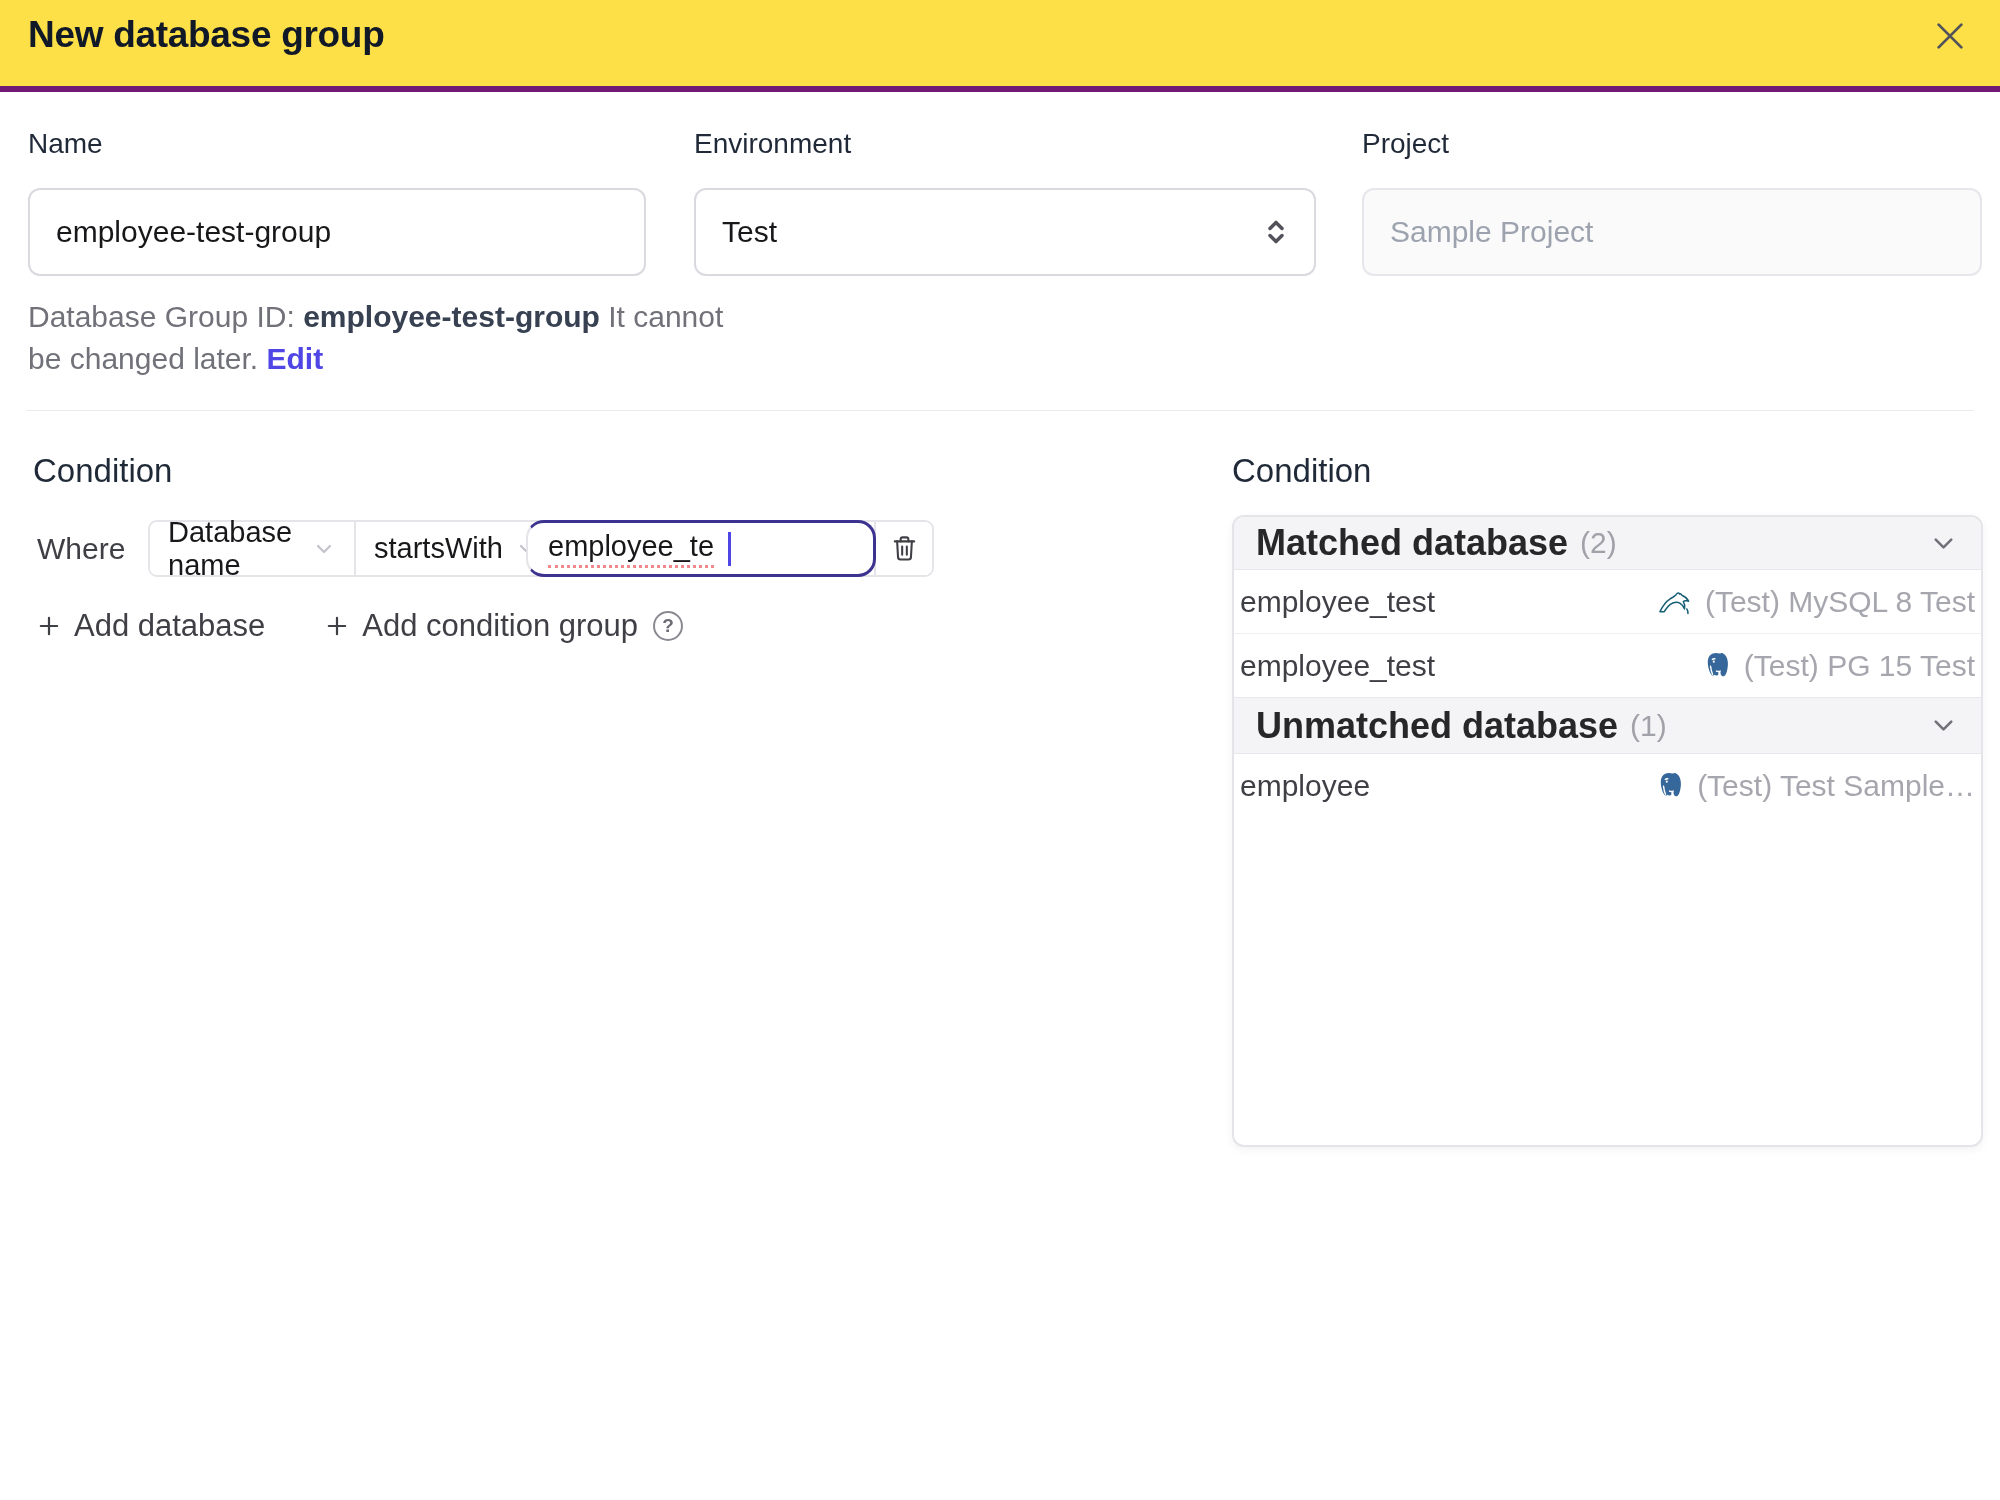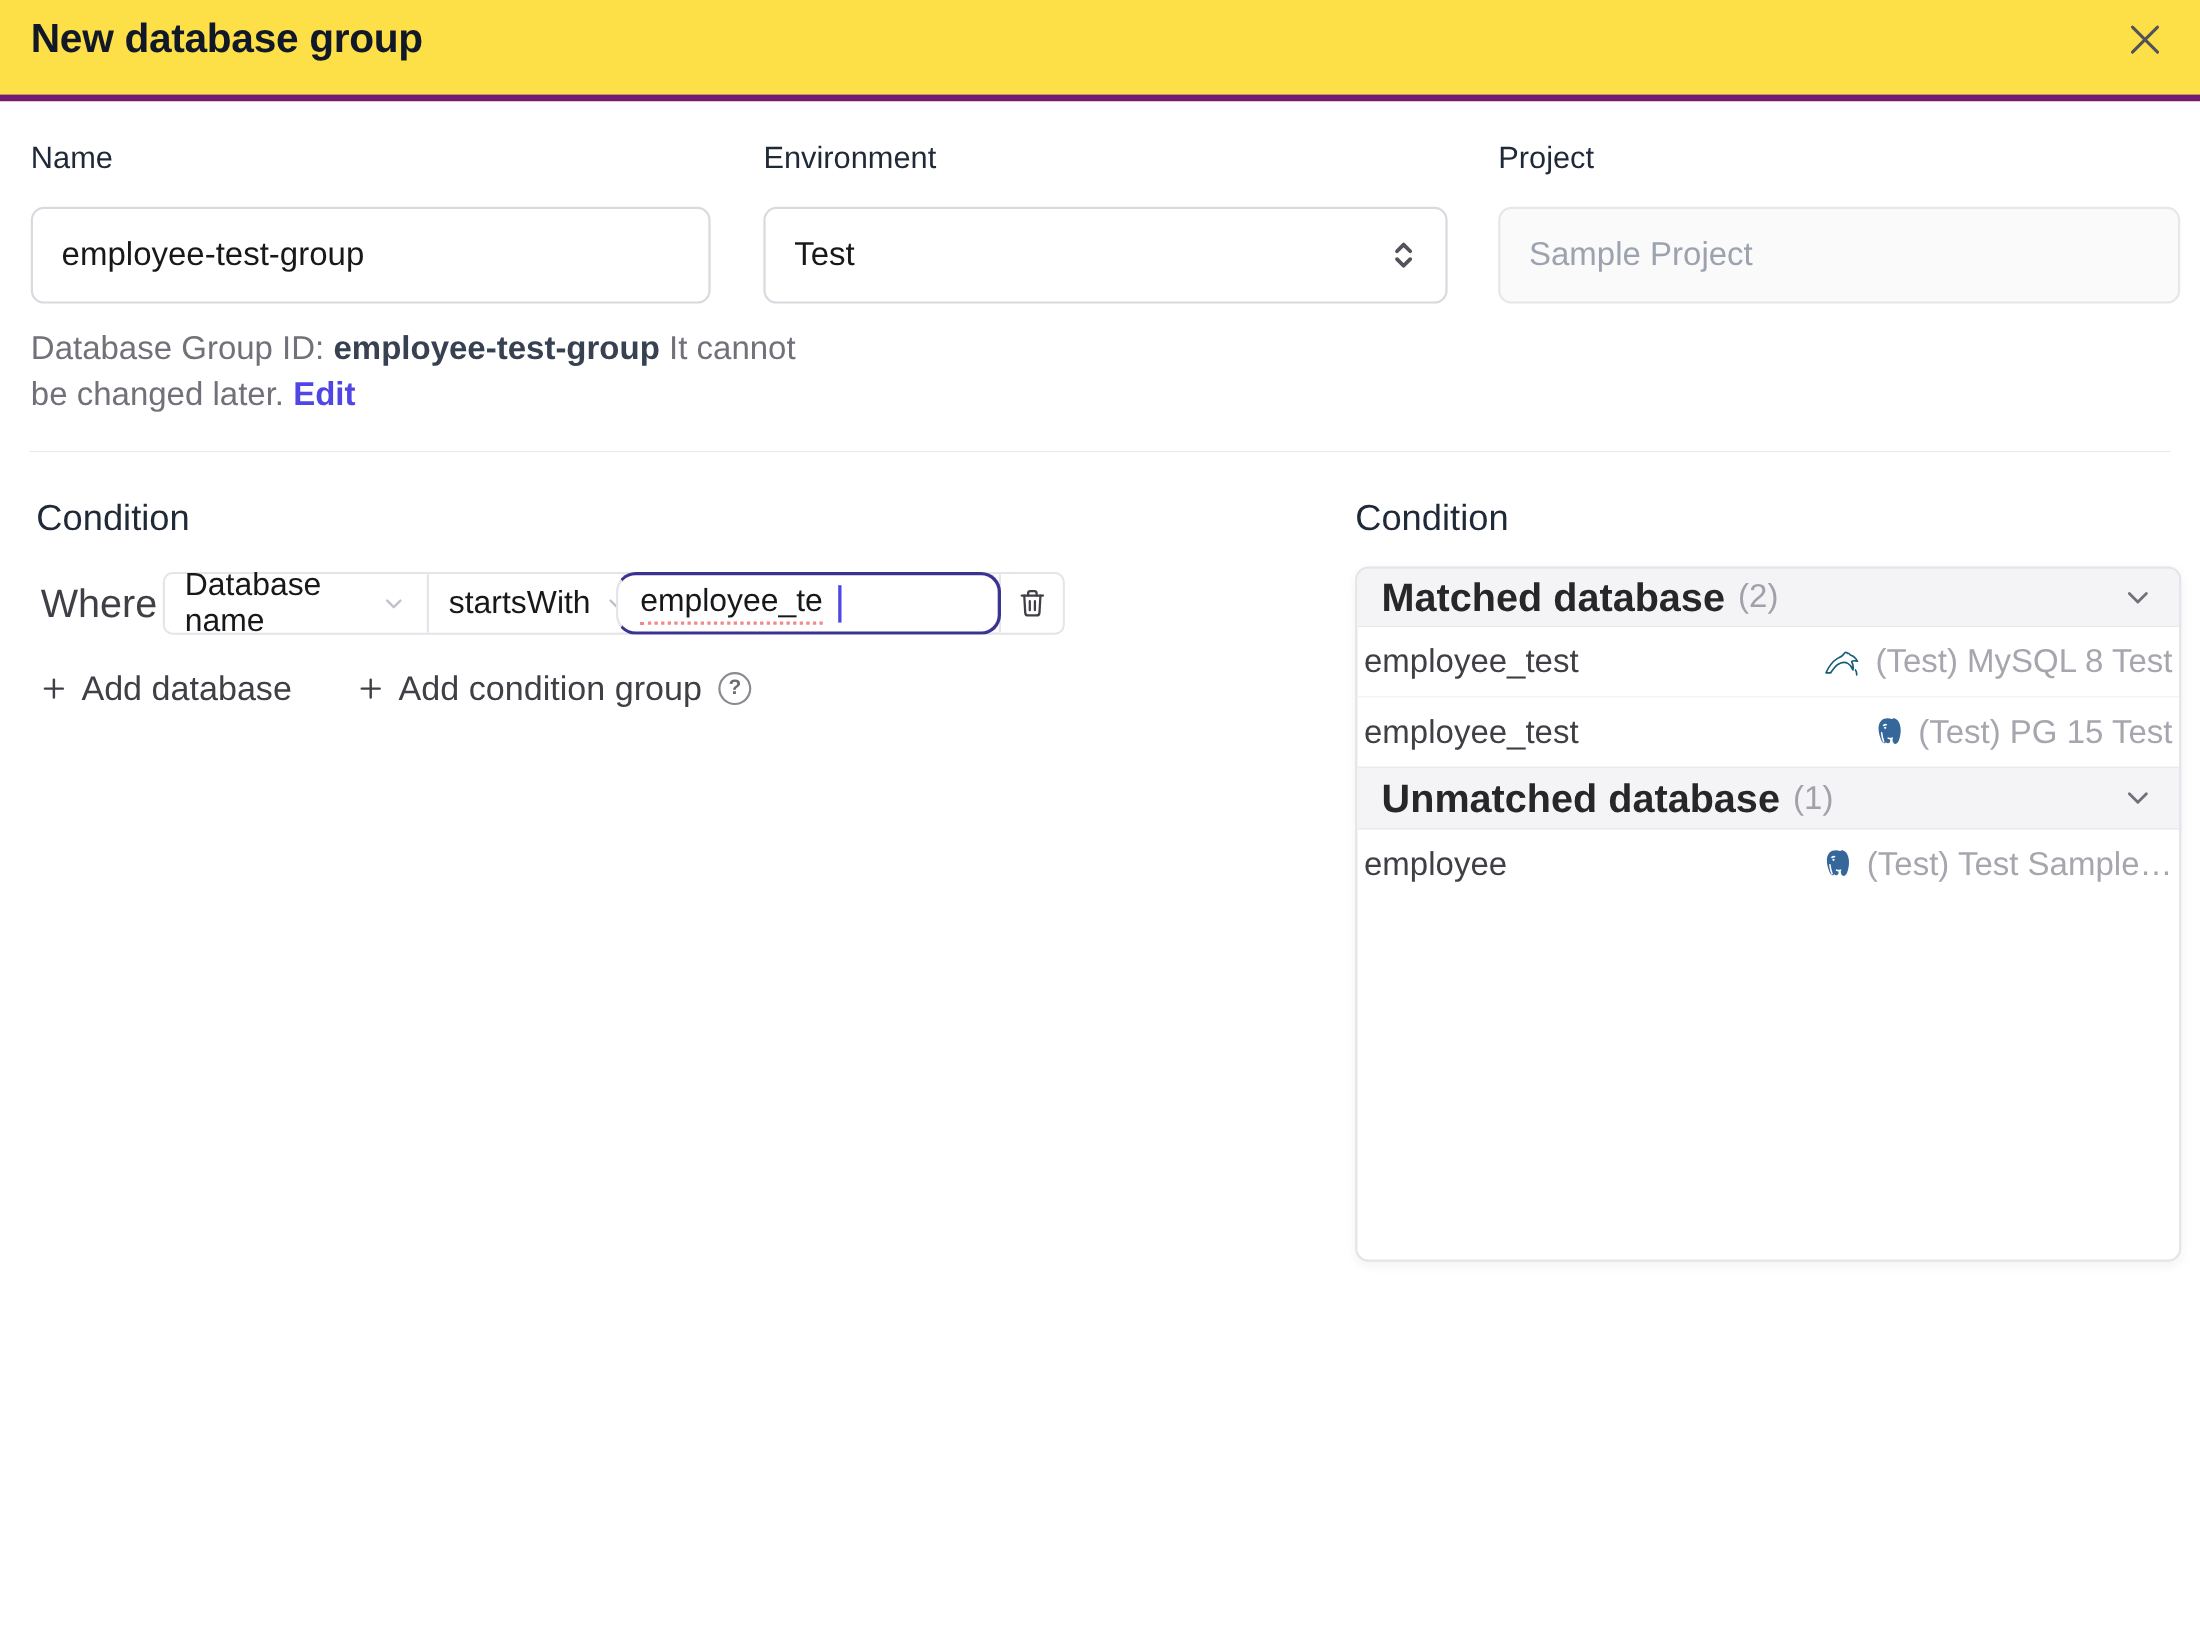--- a/index.html
+++ b/index.html
@@ -25,25 +25,25 @@
   .id-note{position:absolute;left:28px;top:296px;width:700px;font-size:30px;line-height:42px;color:#71717a;}
   .id-strong{color:#374151;font-weight:700;}
   .edit-link{color:#4f46e5;font-weight:700;cursor:pointer;}
   
   .h-divider{position:absolute;top:410px;left:27px;right:27px;height:1px;background:#e9e9ee;}
   
   .section-heading{position:absolute;top:452px;font-size:33px;color:#1f2937;}
   .cond-heading{left:33px;}
   .db-heading{left:1232px;}
   .cond-row{position:absolute;left:37px;top:520px;height:57px;display:flex;align-items:center;}
-  .where-label{font-size:36px;color:#3f3f46;width:111px;}
+  .where-label{font-size:30px;color:#3f3f46;width:111px;}
   .cond-box{display:flex;height:57px;box-sizing:border-box;border:2px solid #e4e4e9;border-radius:9px;background:#fff;align-items:stretch;}
   .cond-cell{box-sizing:border-box;display:flex;align-items:center;padding:0 18px;font-size:29px;color:#18181b;gap:12px;cursor:pointer;background:#fff;}
   .cond-cell + .cond-cell{border-left:2px solid #e4e4e9;}
-  .cell-field{width:238px;justify-content:space-between;border-top-left-radius:7px;border-bottom-left-radius:7px;}
+  .cell-field{width:204px;justify-content:space-between;border-top-left-radius:7px;border-bottom-left-radius:7px;}
   .cell-op{width:174px;justify-content:space-between;}
   .cell-value{width:350px;border:3px solid #3b338f;border-radius:18px;margin:-2px;z-index:2;padding:0 20px;cursor:text;}
   .cell-trash{width:58px;justify-content:center;border-top-right-radius:7px;border-bottom-right-radius:7px;}
   .spellcheck{border-bottom:3px dotted #f08a8a;padding-bottom:2px;}
   .text-caret{display:inline-block;width:3px;height:34px;background:#4f46e5;margin-left:2px;vertical-align:middle;}
   .add-row{position:absolute;left:35px;top:608px;display:flex;align-items:center;gap:58px;font-size:31px;color:#3f3f46;}
   .add-btn{display:flex;align-items:center;gap:11px;cursor:pointer;}
   .help-circle{box-sizing:border-box;width:30px;height:30px;border:2px solid #8a8a93;border-radius:50%;display:flex;align-items:center;justify-content:center;
     font-size:19px;color:#6b6b74;margin-left:4px;cursor:pointer;font-weight:700;}
   

